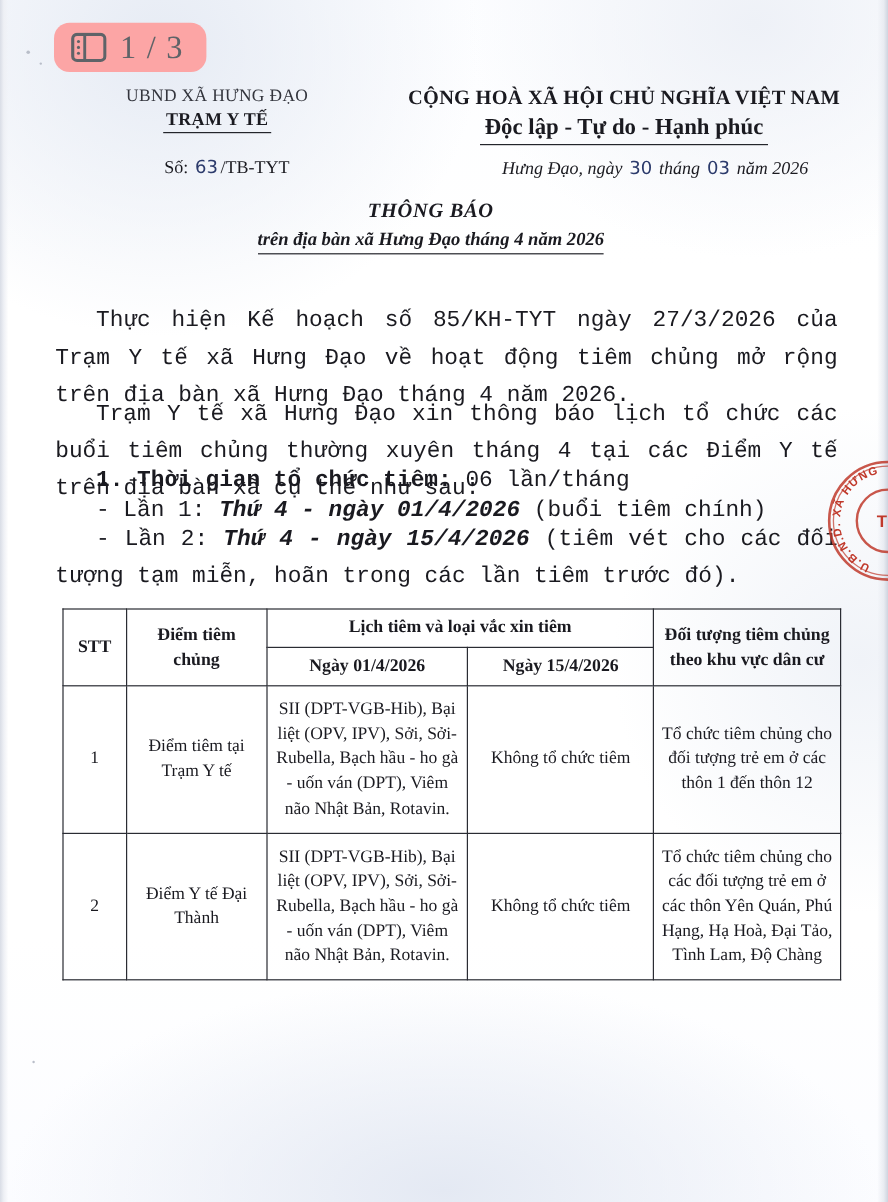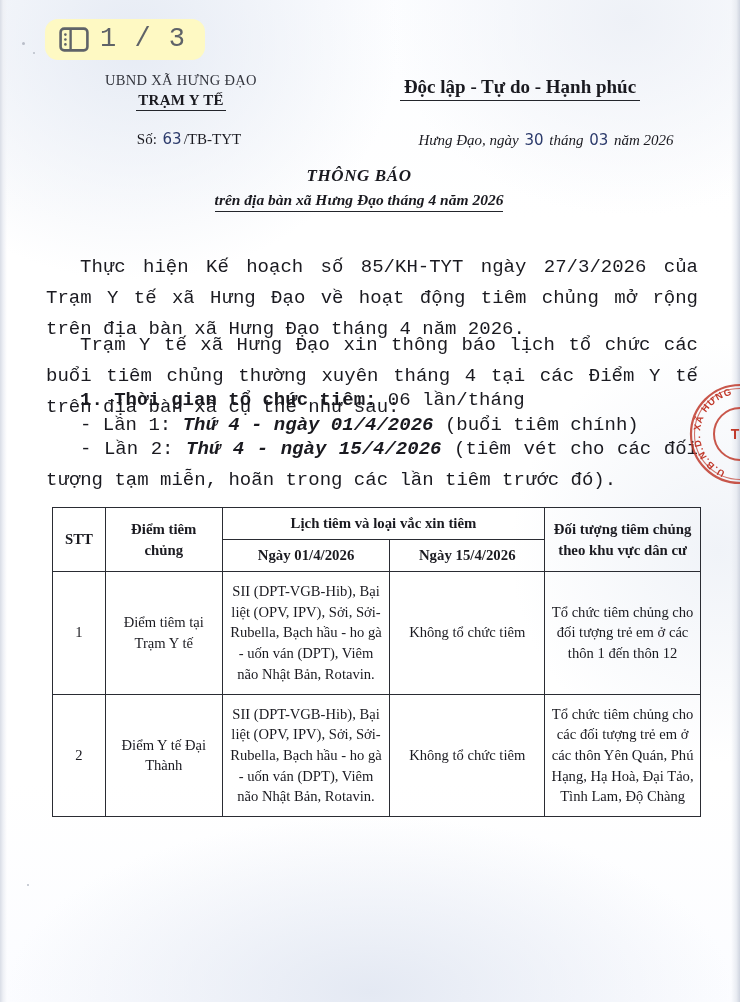--- a/index.html
+++ b/index.html
@@ -40,23 +40,23 @@
   .speck { position: absolute; background: #b9bec9; border-radius: 50%; }
 
   
   .page-badge {
     position: absolute;
     left: 45px; top: 19px;
     display: flex;
     align-items: center;
     gap: 11px;
     padding: 7px 19px 7px 14px;
-    background: #fef9c3;
+    background: #fca5a5;
     border-radius: 13px;
-    font-family: Liberation Mono, monospace;
+    font-family: Liberation Serif, serif;
     z-index: 40;
   }
   .badge-icon { width: 30px; height: 25px; display: block; }
   .badge-text {
     font-size: 27px;
     color: #5f6368;
     letter-spacing: 1px;
     line-height: 1;
   }
 
@@ -201,20 +201,21 @@
 <div class="speck" style="left:27px;top:884px;width:2px;height:2px;"></div>
 
 <div class="doc">
 
   <div class="hdr">
     <div class="hdr-left">
       <div class="org1">UBND XÃ HƯNG ĐẠO</div>
       <div class="org2">TRẠM Y TẾ</div>
     </div>
     <div class="hdr-right">
+      <div class="nation">CỘNG HOÀ XÃ HỘI CHỦ NGHĨA VIỆT NAM</div>
       <div class="motto">Độc lập - Tự do - Hạnh phúc</div>
     </div>
   </div>
 
   <div class="numline">
     <span>Số:</span>
     <span class="ink">63</span><span>/TB-TYT</span>
   </div>
 
   <div class="dateline">

